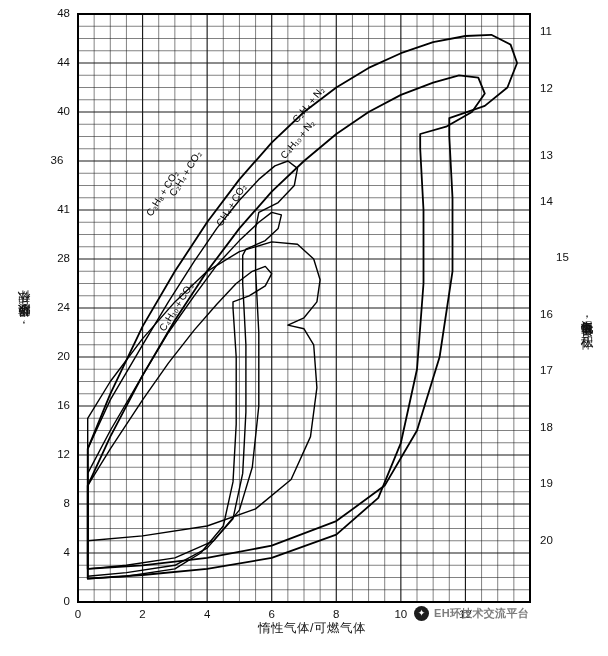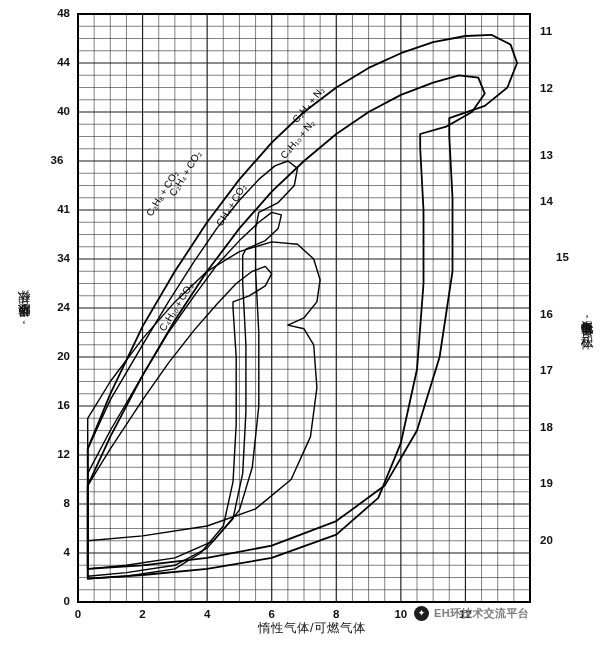--- a/index.html
+++ b/index.html
@@ -42,21 +42,20 @@
   #ylabel-right {
     left: 578px;
     top: 310px;
     writing-mode: vertical-rl;
     white-space: nowrap;
   }
   .tick {
     position: absolute;
     font-size: 11.5px;
     color: #111;
-    font-weight: bold;
   }
   .tick-left { text-align: right; width: 26px; }
   .tick-right { text-align: left; width: 26px; }
   .tick-bottom { text-align: center; width: 20px; }
   .curve-label {
     position: absolute;
     font-size: 10px;
     color: #000;
     white-space: nowrap;
     transform-origin: left bottom;
@@ -181,21 +180,21 @@
 <div class="axis-label" id="xlabel">惰性气体/可燃气体</div>
 <div class="axis-label" id="ylabel-left">爆炸极限，体积%</div>
 <div class="axis-label" id="ylabel-right">混合气中氧含量，体积%</div>
 
 <div id="ticks-left">
     <div class="tick tick-left" style="left: 44px; top: 7px;">48</div>
     <div class="tick tick-left" style="left: 44px; top: 56px;">44</div>
     <div class="tick tick-left" style="left: 44px; top: 105px;">40</div>
     <div class="tick tick-left" style="left: 44px; top: 154px; text-align: center;">36</div>
     <div class="tick tick-left" style="left: 44px; top: 203px;">41</div>
-    <div class="tick tick-left" style="left: 44px; top: 252px;">34</div>
+    <div class="tick tick-left" style="left: 44px; top: 252px;">28</div>
     <div class="tick tick-left" style="left: 44px; top: 301px;">24</div>
     <div class="tick tick-left" style="left: 44px; top: 350px;">20</div>
     <div class="tick tick-left" style="left: 44px; top: 399px;">16</div>
     <div class="tick tick-left" style="left: 44px; top: 448px;">12</div>
     <div class="tick tick-left" style="left: 44px; top: 497px;">8</div>
     <div class="tick tick-left" style="left: 44px; top: 546px;">4</div>
     <div class="tick tick-left" style="left: 44px; top: 595px;">0</div>
   </div>
 <div id="ticks-right">
     <div class="tick tick-right" style="left: 540px; top: 25.0923px;">11</div>

